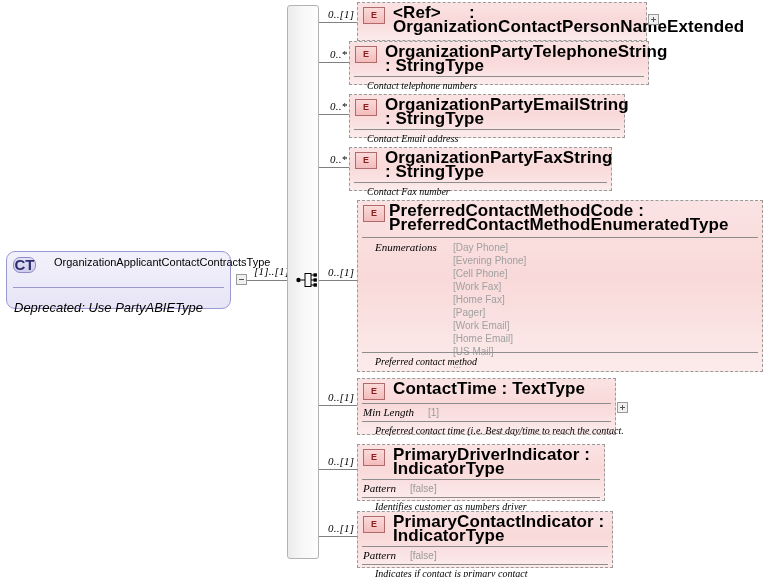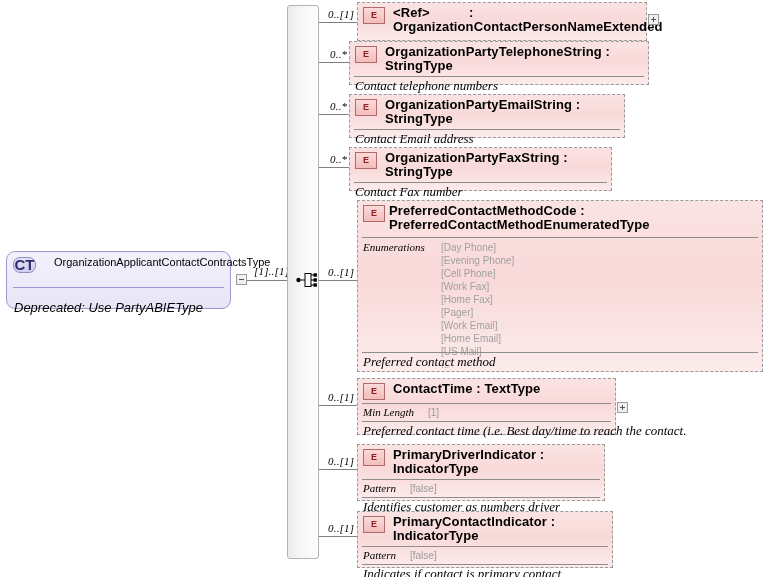--- a/index.html
+++ b/index.html
@@ -165,43 +165,44 @@
     font-size: 9px;
     font-weight: bold;
     color: #8a2020;
     background: linear-gradient(to bottom,#fbdada,#f3bcbc);
     border: 1px solid #b06a6a;
     margin-top: 1px;
     font-family: "Liberation Sans", sans-serif;
   }
   .e-title {
     margin-left: 8px;
-    font-size: 13px;
+    font-size: 17px;
     font-weight: bold;
     color: #000;
     line-height: 14px;
     font-family: "Liberation Sans", sans-serif;
     letter-spacing: 0.1px;
   }
   .e-title .ename-ref {
     display: inline-block;
     min-width: 76px;
   }
   .e-sep {
     border-top: 1px solid #8d8d8d;
     margin: 0 4px;
   }
   .e-doc {
     font-family: "Liberation Serif", serif;
     font-style: italic;
-    font-size: 13px;
+    font-size: 10px;
     color: #000;
     padding: 2px 4px 2px 5px;
     line-height: 13px;
     white-space: nowrap;
+    margin-left: 12px;
   }
   .facet {
     display: flex;
     padding: 2px 4px 2px 5px;
     font-size: 11px;
     line-height: 13px;
   }
   .facet-name {
     font-family: "Liberation Serif", serif;
     font-style: italic;
@@ -209,21 +210,21 @@
     flex: none;
   }
   .facet-val {
     font-family: "Liberation Sans", sans-serif;
     color: #9a9a9a;
     margin-left: 14px;
     font-size: 10px;
   }
   .enum-row {
     display: flex;
-    padding: 3px 4px 3px 5px;
+    padding: 3px 4px 3px 17px;
   }
   .enum-label {
     font-family: "Liberation Serif", serif;
     font-style: italic;
     font-size: 11px;
     color: #000;
     flex: none;
     width: 78px;
   }
   .enum-list {

